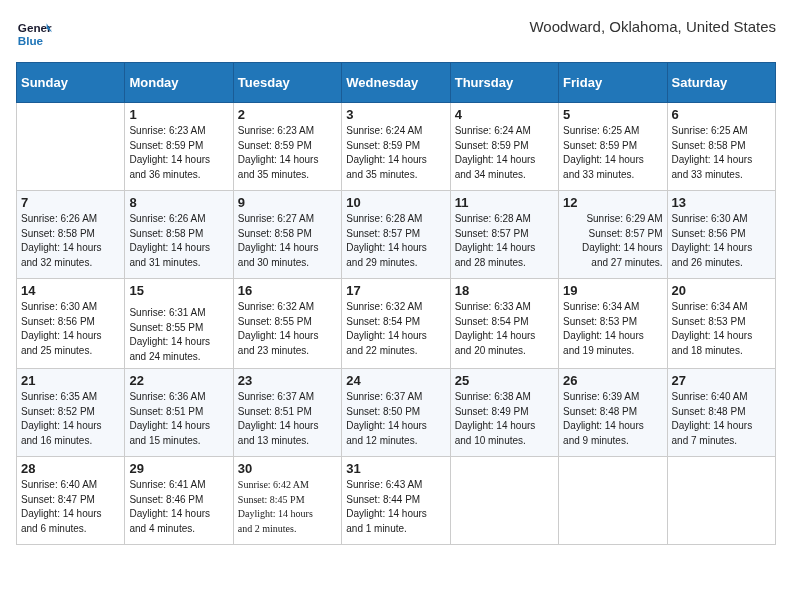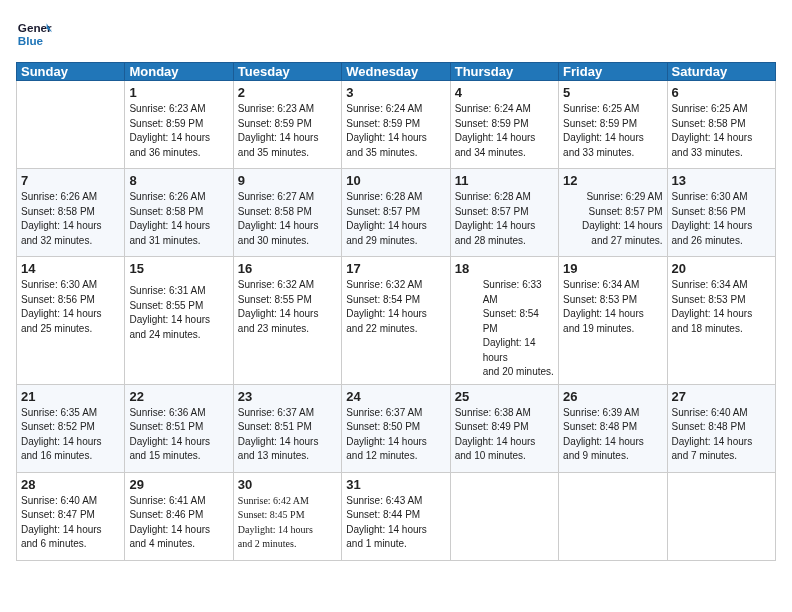--- a/index.html
+++ b/index.html
@@ -42,21 +42,21 @@
     table {
       width: 100%;
       border-collapse: collapse;
       table-layout: fixed;
     }
     thead tr th {
       background: #2176b8;
       color: #fff;
       font-size: 13px;
       font-weight: bold;
-      padding: 1px 4px;
+      padding: 12px 4px;
       text-align: left;
       border: 1px solid #1a5c96;
     }
     tbody tr td {
       border: 1px solid #ccc;
       vertical-align: top;
       padding: 4px 4px 4px 4px;
       height: 88px;
       font-size: 10.5px;
       color: #222;
@@ -84,20 +84,21 @@
 
 <div class="header">
   <div class="logo">
     <svg class="logo-icon" viewBox="0 0 40 40" xmlns="http://www.w3.org/2000/svg">
       <text x="2" y="18" font-size="13" font-weight="bold" fill="#1a1a2e" font-family="Arial">General</text>
       <text x="2" y="32" font-size="13" font-weight="bold" fill="#2176b8" font-family="Arial">Blue</text>
       <polygon points="34,8 40,18 34,14" fill="#2176b8"></polygon>
     </svg>
   </div>
   <div class="title-block">
+    <div class="location-title">Woodward, Oklahoma, United States</div>
   </div>
 </div>
 
 <table>
   <thead>
     <tr>
     <th>Sunday</th>
         <th>Monday</th>
         <th>Tuesday</th>
         <th>Wednesday</th>
@@ -227,21 +228,21 @@
         </td>
         <td>
           <div class="day-num">17</div>
           <div class="day-info" style="white-space: pre-line;">Sunrise: 6:32 AM
 Sunset: 8:54 PM
 Daylight: 14 hours
 and 22 minutes.</div>
         </td>
         <td>
           <div class="day-num">18</div>
-          <div class="day-info" style="white-space: pre-line; margin-left: 28px;">Sunrise: 6:33 AM
+          <div class="day-info" style="white-space: pre-line;">Sunrise: 6:33 AM
 Sunset: 8:54 PM
 Daylight: 14 hours
 and 20 minutes.</div>
         </td>
         <td>
           <div class="day-num">19</div>
           <div class="day-info" style="white-space: pre-line;">Sunrise: 6:34 AM
 Sunset: 8:53 PM
 Daylight: 14 hours
 and 19 minutes.</div>

